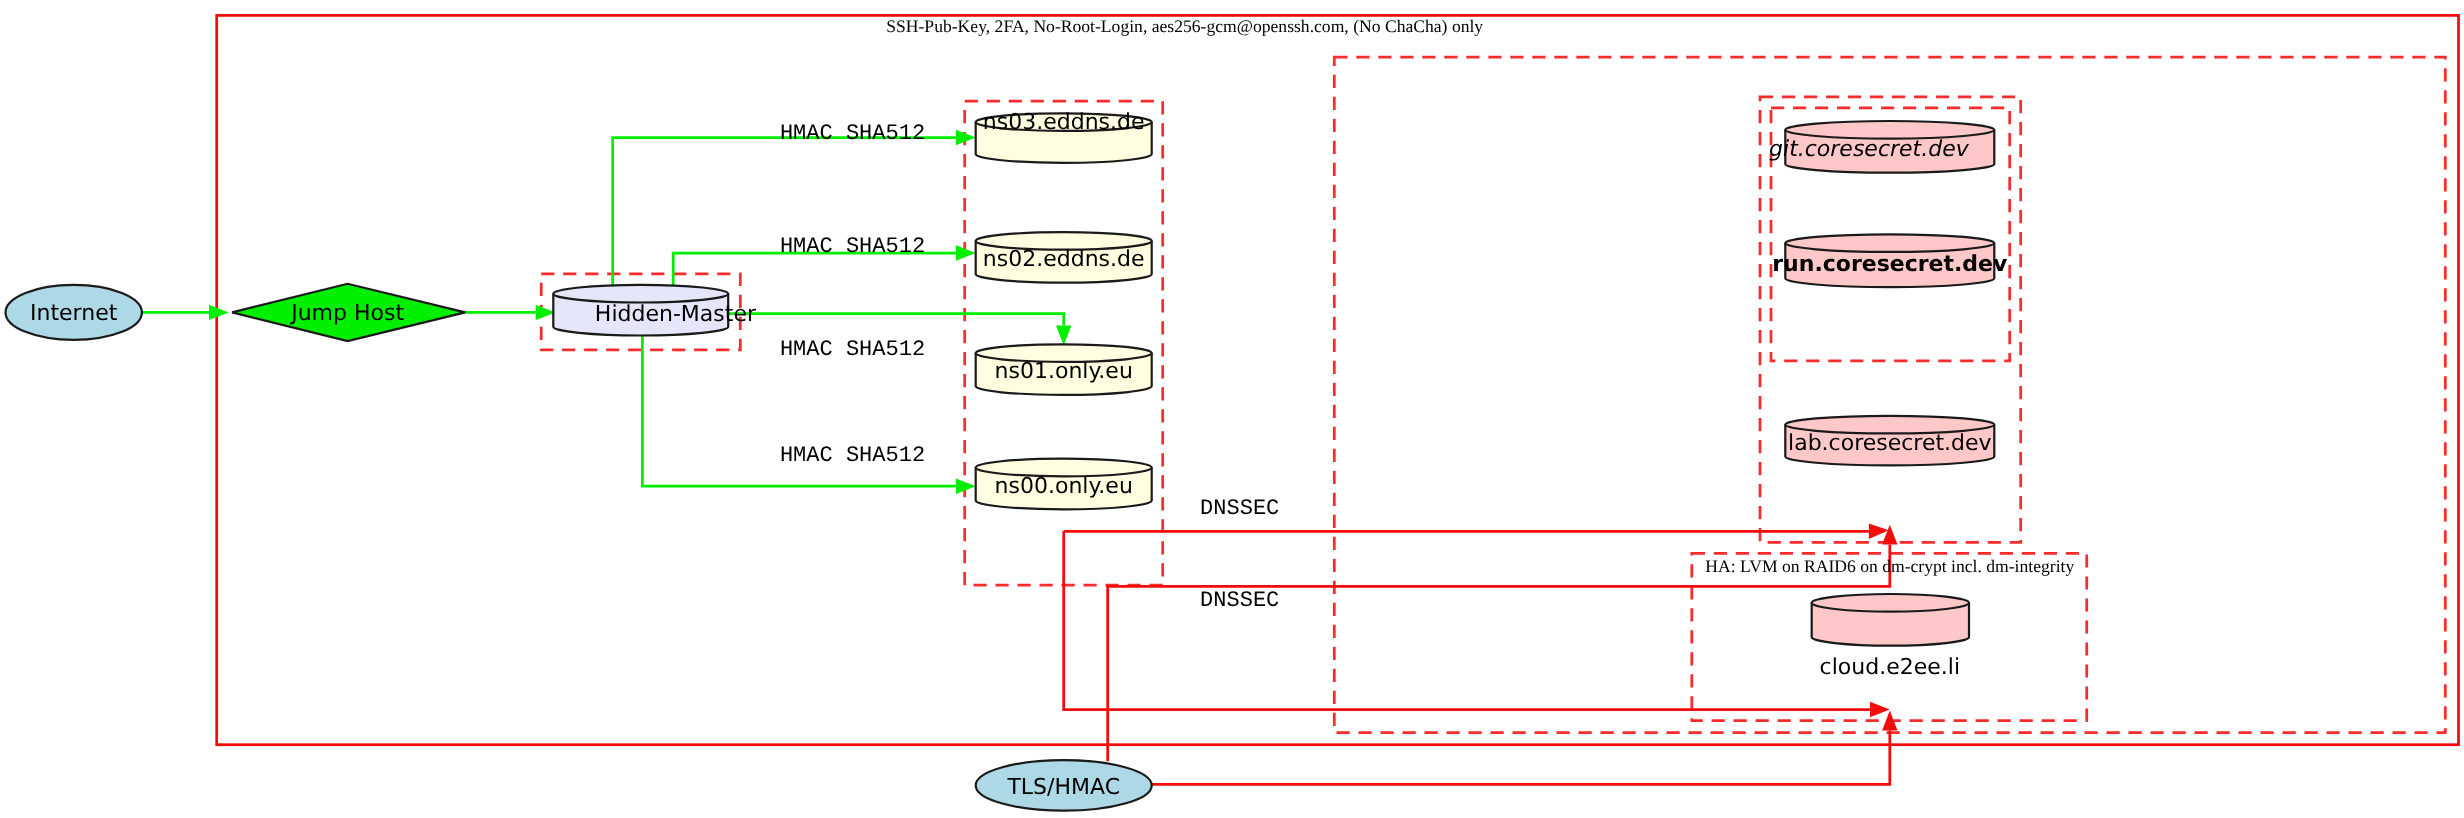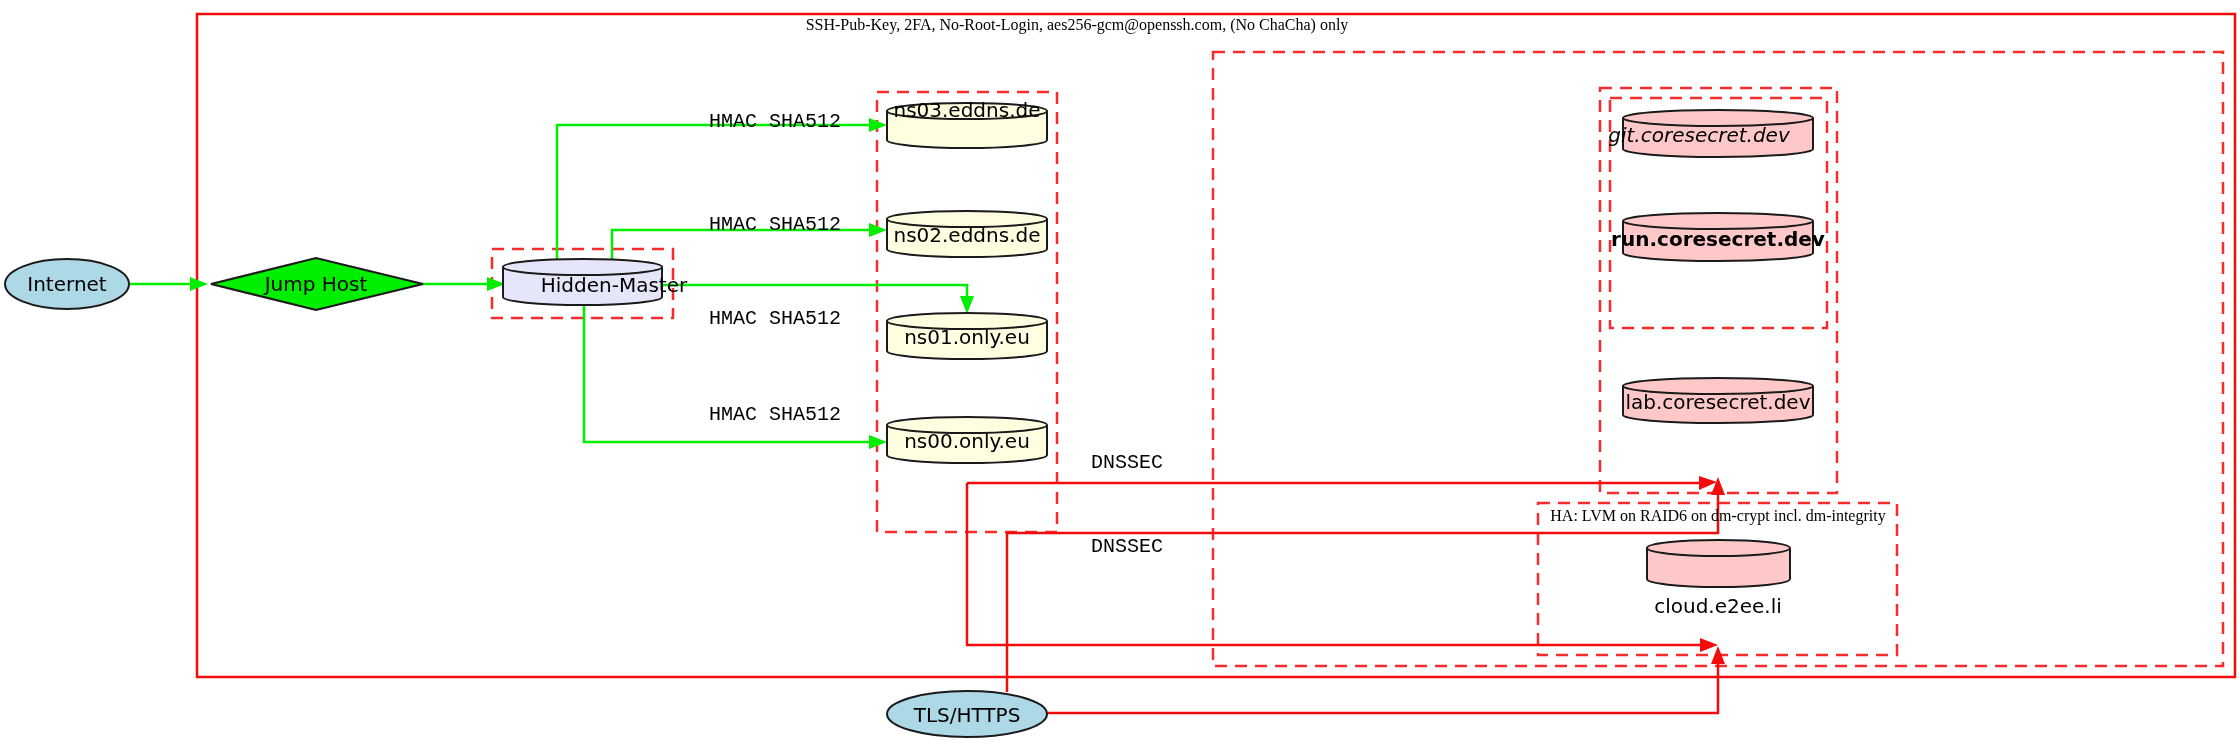--- a/index.html
+++ b/index.html
@@ -133,15 +133,15 @@
   <div class="lbl node-lbl" style="left:316px;top:284px;text-align:right;">Jump Host</div>
   <div class="lbl node-lbl" style="left:582px;top:285px;margin-left:32px;">Hidden-Master</div>
   <div class="lbl node-lbl" style="left:967px;top:110px;">ns03.eddns.de</div>
   <div class="lbl node-lbl" style="left:967px;top:235px;">ns02.eddns.de</div>
   <div class="lbl node-lbl" style="left:967px;top:337px;">ns01.only.eu</div>
   <div class="lbl node-lbl" style="left:967px;top:441px;">ns00.only.eu</div>
   <div class="lbl node-lbl" style="left:1699px;top:135px;font-style:italic;">git.coresecret.dev</div>
   <div class="lbl node-lbl" style="left:1718px;top:239px;font-weight:bold;">run.coresecret.dev</div>
   <div class="lbl node-lbl" style="left:1718px;top:402px;">lab.coresecret.dev</div>
   <div class="lbl node-lbl" style="left:1718px;top:586px;margin-top:20px;">cloud.e2ee.li</div>
-  <div class="lbl node-lbl" style="left:967px;top:715px;">TLS/HTTPS</div>
+  <div class="lbl node-lbl" style="left:967px;top:715px;">TLS/HMAC</div>
 
 </div>
 
 </body></html>

